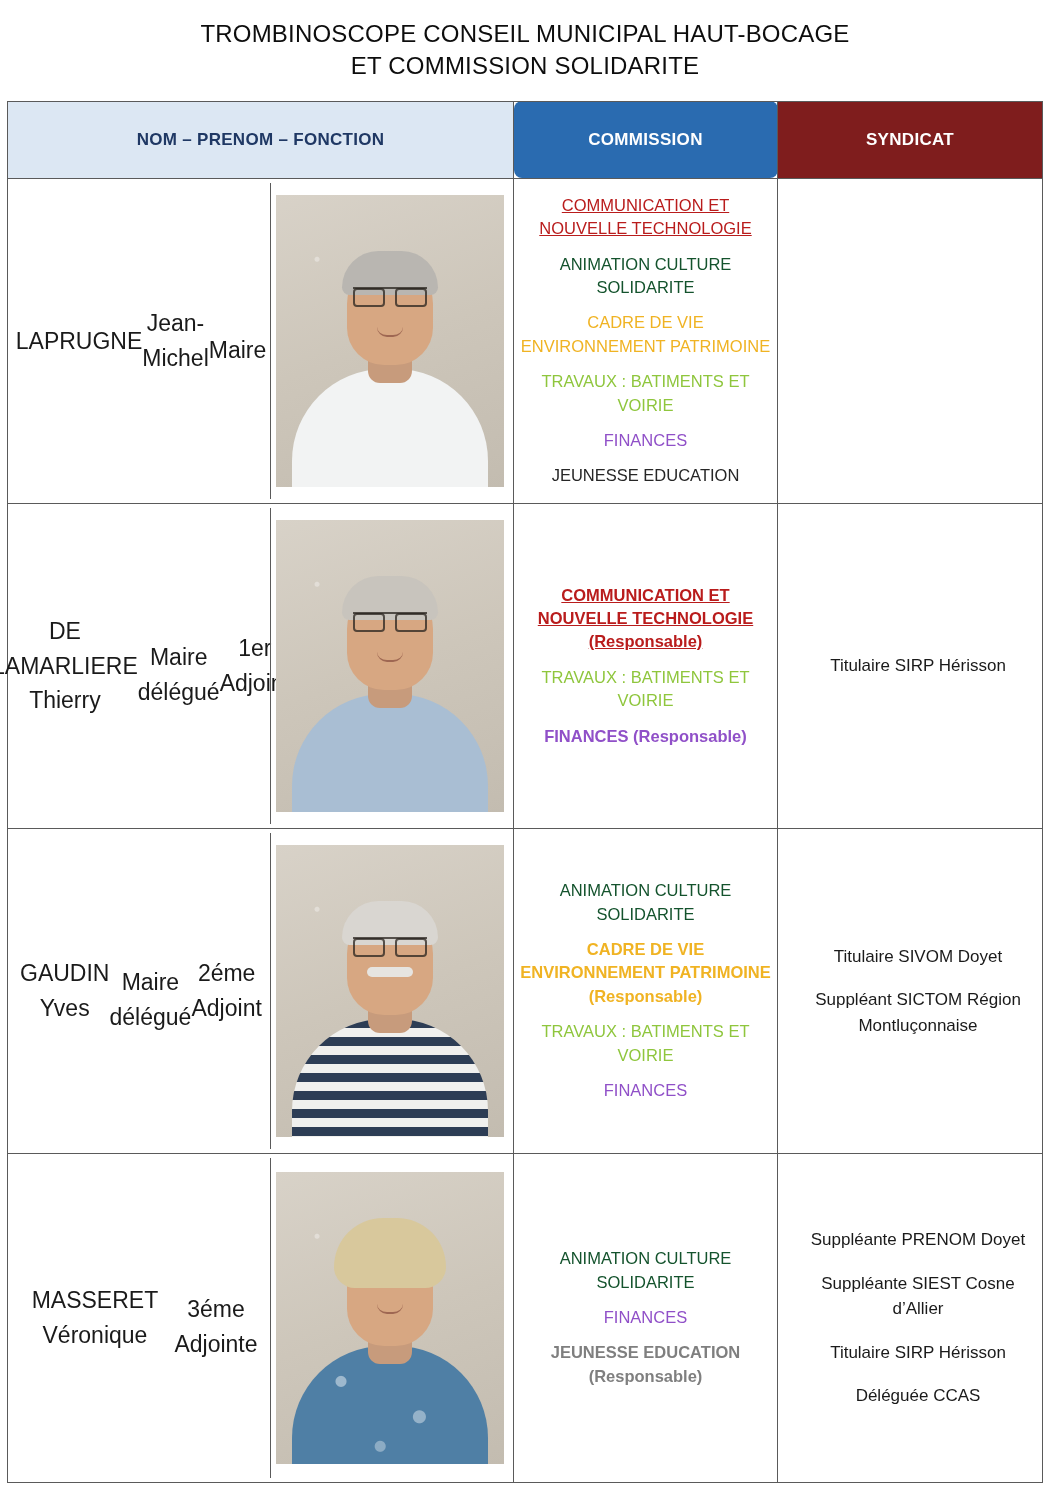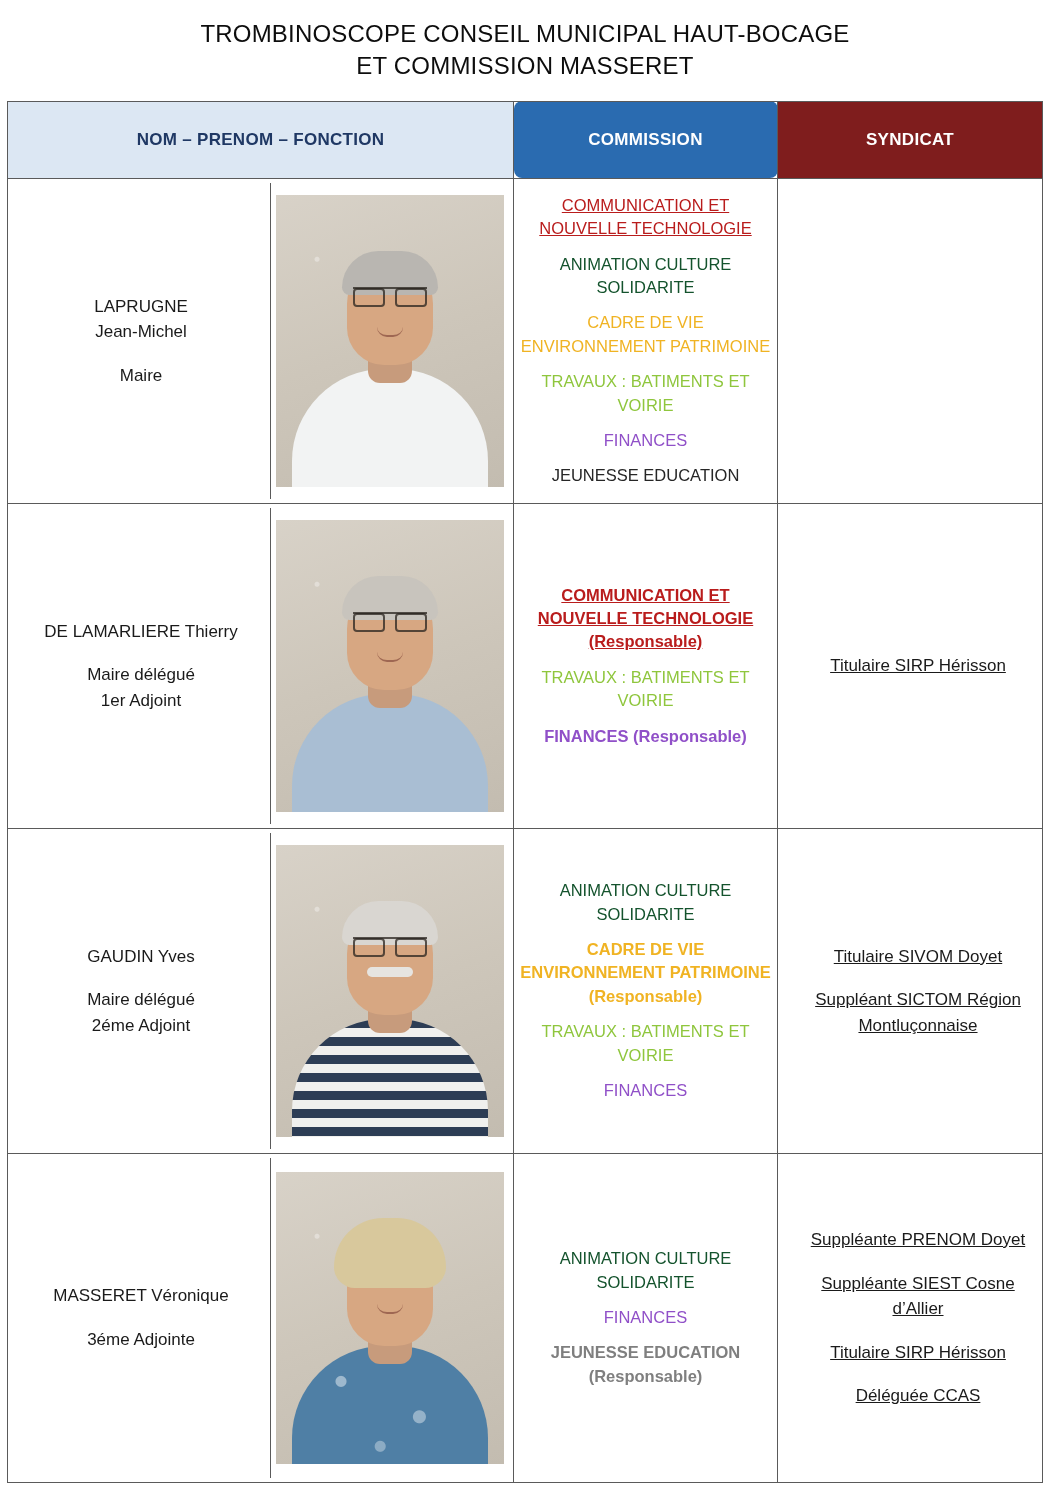--- a/index.html
+++ b/index.html
@@ -75,25 +75,25 @@
   }
   .name-wrap {
     display: flex;
     flex-direction: row;
     align-items: stretch;
     height: 100%;
   }
   .name-text {
     width: 258px;
     display: flex;
-    flex-direction: column;
+    flex-direction: row;
     justify-content: center;
     align-items: center;
     text-align: center;
-    font-size: 17px;
+    font-size: 23px;
     line-height: 1.5;
     padding: 6px 8px;
     box-sizing: border-box;
   }
   .name-text .role {
     margin-top: 18px;
   }
   .photo-cell {
     width: 239px;
     border-left: 1px solid #5a5a5a;
@@ -238,21 +238,21 @@
   }
   td.syndicat-cell {
     width: 256px;
     text-align: center;
     font-size: 17px;
     line-height: 1.5;
     padding: 10px 10px;
   }
   .cblock { margin: 0 0 12px 0; }
   .cblock:last-child { margin-bottom: 0; }
-  .sblock { margin: 0 0 18px 16px; text-decoration: underline; }
+  .sblock { margin: 0 0 18px 16px; }
   .sblock:last-child { margin-bottom: 0; }
 
   .c-comm   { color: #b91c1c; text-decoration: underline; }
   .c-anim   { color: #14532d; }
   .c-cadre  { color: #f0b323; }
   .c-trav   { color: #8fc63d; }
   .c-fin    { color: #9050c8; }
   .c-jeun   { color: #7f7f7f; }
   .c-jeun-dark { color: #262626; }
   .bold { font-weight: bold; }
@@ -262,21 +262,21 @@
   .row3 td { height: 310px; }
   .row4 td { height: 320px; }
 </style>
 </head>
 <body>
 
 <div class="page">
 
   <h1 class="doc-title">
     <span>TROMBINOSCOPE CONSEIL MUNICIPAL HAUT-BOCAGE</span>
-    <span class="line2">ET COMMISSION MASSERET</span>
+    <span class="line2">ET COMMISSION SOLIDARITE</span>
   </h1>
 
   <table class="tromb">
     <thead>
       <tr>
         <th class="col-name">NOM – PRENOM – FONCTION</th>
         <th class="col-commission">COMMISSION</th>
         <th class="col-syndicat">SYNDICAT</th>
       </tr>
     </thead>

